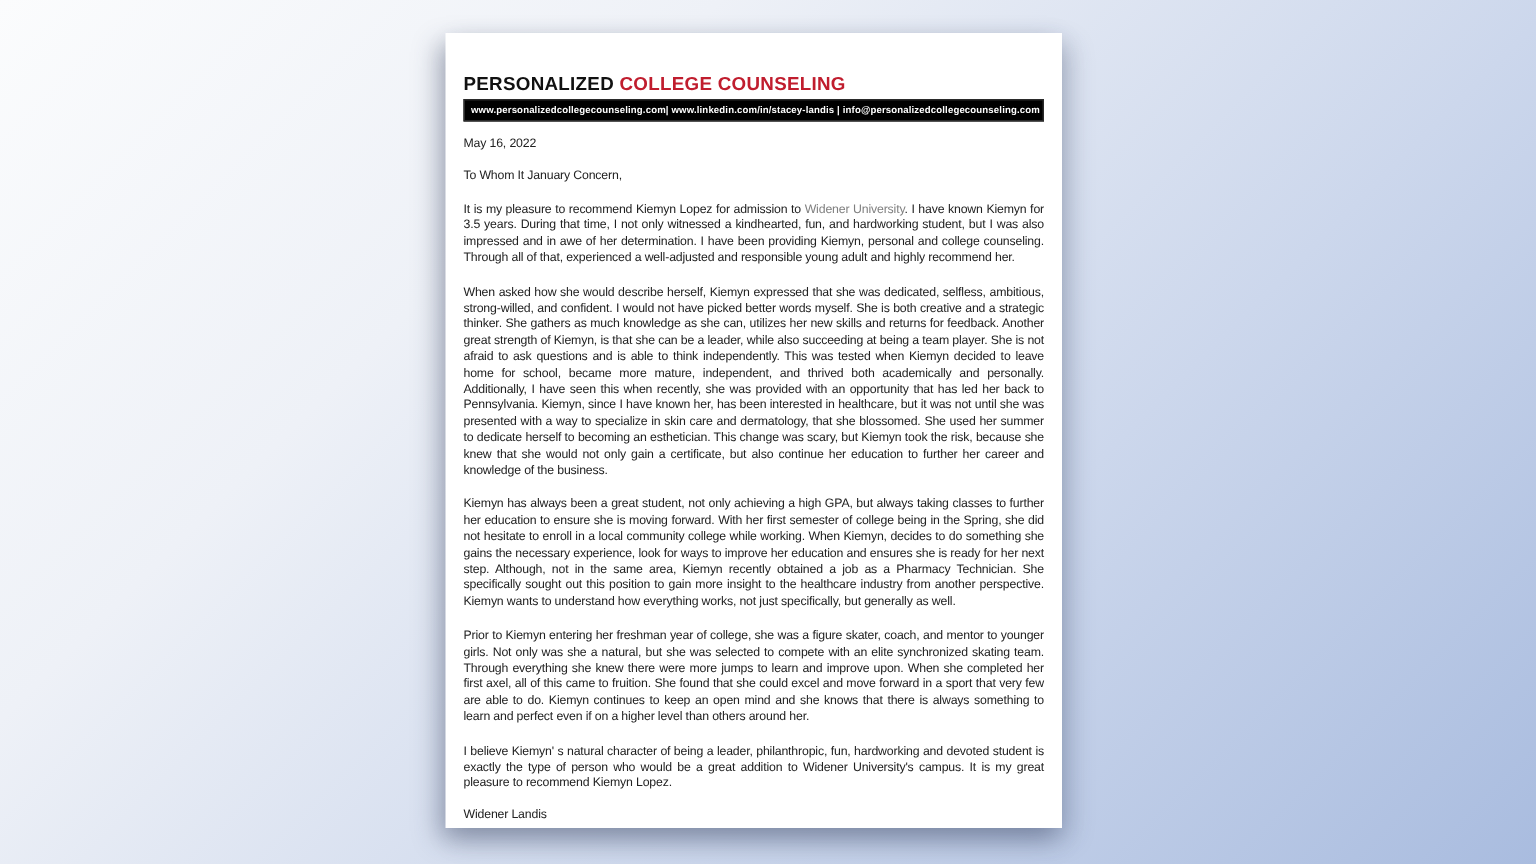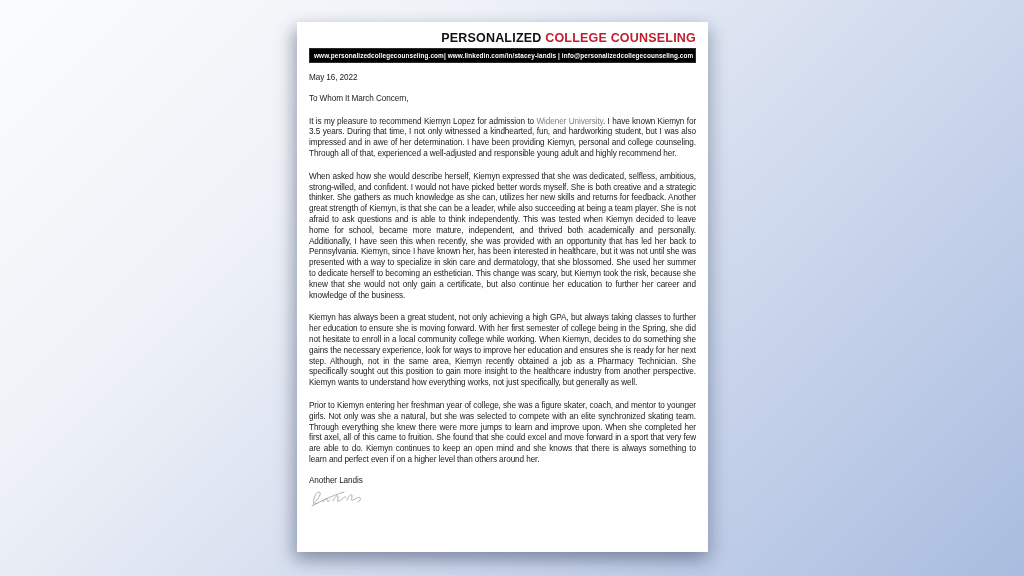--- a/index.html
+++ b/index.html
@@ -16,22 +16,21 @@
     background: #ffffff;
     box-shadow: -5px 7px 16px rgba(45, 58, 90, 0.35), 5px 7px 16px rgba(45, 58, 90, 0.22);
     padding: 8px 12px 10px 12px;
     overflow: hidden;
   }
   .brand {
     font-size: 12.5px;
     font-weight: bold;
     letter-spacing: 0.2px;
     color: #111111;
-    margin-top: 1px;
-    text-align: right;
+    margin-top: 19px;
   }
   .brand .red { color: #c01d2e; }
   .contact-bar {
     margin-top: 3px;
     background: #000000;
     border: 1px solid #2a2a2a;
     color: #ffffff;
     font-size: 6.4px;
     font-weight: bold;
     letter-spacing: 0.1px;
@@ -59,32 +58,33 @@
 <div class="sheet">
 
   <div class="brand">
     <span>PERSONALIZED </span><span class="red">COLLEGE COUNSELING</span>
   </div>
 
   <div class="contact-bar">www.personalizedcollegecounseling.com| www.linkedin.com/in/stacey-landis | info@personalizedcollegecounseling.com</div>
 
   <div class="body-text date">May 16, 2022</div>
 
-  <div class="body-text salutation">To Whom It March Concern,</div>
+  <div class="body-text salutation">To Whom It January Concern,</div>
 
   <p class="body-text para"><span>It is my pleasure to recommend Kiemyn Lopez for admission to </span><span class="school">Widener University</span><span>. I have known Kiemyn for 3.5 years. During that time, I not only witnessed a kindhearted, fun, and hardworking student, but I was also impressed and in awe of her determination. I have been providing Kiemyn, personal and college counseling. Through all of that, experienced a well-adjusted and responsible young adult and highly recommend her.</span></p>
 
   <p class="body-text para">When asked how she would describe herself, Kiemyn expressed that she was dedicated, selfless, ambitious, strong-willed, and confident. I would not have picked better words myself. She is both creative and a strategic thinker. She gathers as much knowledge as she can, utilizes her new skills and returns for feedback. Another great strength of Kiemyn, is that she can be a leader, while also succeeding at being a team player. She is not afraid to ask questions and is able to think independently. This was tested when Kiemyn decided to leave home for school, became more mature, independent, and thrived both academically and personally. Additionally, I have seen this when recently, she was provided with an opportunity that has led her back to Pennsylvania. Kiemyn, since I have known her, has been interested in healthcare, but it was not until she was presented with a way to specialize in skin care and dermatology, that she blossomed. She used her summer to dedicate herself to becoming an esthetician. This change was scary, but Kiemyn took the risk, because she knew that she would not only gain a certificate, but also continue her education to further her career and knowledge of the business.</p>
 
   <p class="body-text para">Kiemyn has always been a great student, not only achieving a high GPA, but always taking classes to further her education to ensure she is moving forward. With her first semester of college being in the Spring, she did not hesitate to enroll in a local community college while working. When Kiemyn, decides to do something she gains the necessary experience, look for ways to improve her education and ensures she is ready for her next step. Although, not in the same area, Kiemyn recently obtained a job as a Pharmacy Technician. She specifically sought out this position to gain more insight to the healthcare industry from another perspective. Kiemyn wants to understand how everything works, not just specifically, but generally as well.</p>
 
   <p class="body-text para">Prior to Kiemyn entering her freshman year of college, she was a figure skater, coach, and mentor to younger girls. Not only was she a natural, but she was selected to compete with an elite synchronized skating team. Through everything she knew there were more jumps to learn and improve upon. When she completed her first axel, all of this came to fruition. She found that she could excel and move forward in a sport that very few are able to do. Kiemyn continues to keep an open mind and she knows that there is always something to learn and perfect even if on a higher level than others around her.</p>
 
+  <p class="body-text para">I believe Kiemyn' s natural character of being a leader, philanthropic, fun, hardworking and devoted student is exactly the type of person who would be a great addition to Widener University's campus. It is my great pleasure to recommend Kiemyn Lopez.</p>
 
-  <div class="body-text closing-name">Another Landis</div>
+  <div class="body-text closing-name">Widener Landis</div>
 
   <svg class="signature-svg" width="52" height="20" viewBox="0 0 52 20">
     <g fill="none" stroke="#a7a7a7" stroke-width="0.9" stroke-linecap="round">
       <path d="M3,17 C1,11 5,4 8,4 C11,4 8,10 5,13 C3,15 4,17 7,15"></path>
       <path d="M1,18 C8,14 20,8 33,4"></path>
       <path d="M12,14 C14,10 16,9 16,12 C16,14 18,14 19,12"></path>
       <path d="M22,13 C24,8 27,6 27,9 C27,12 25,14 28,13 C31,12 33,8 35,9"></path>
       <path d="M36,12 C38,7 41,5 41,8 C41,11 39,13 42,12 C45,11 47,8 49,10 C50,11 49,13 47,14"></path>
     </g>
   </svg>

